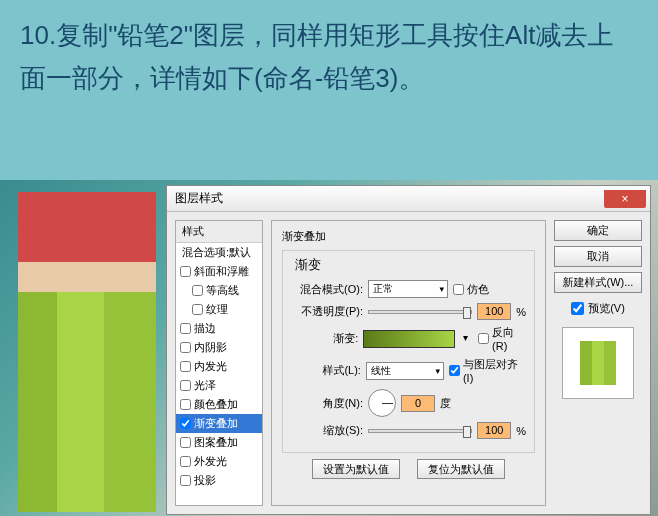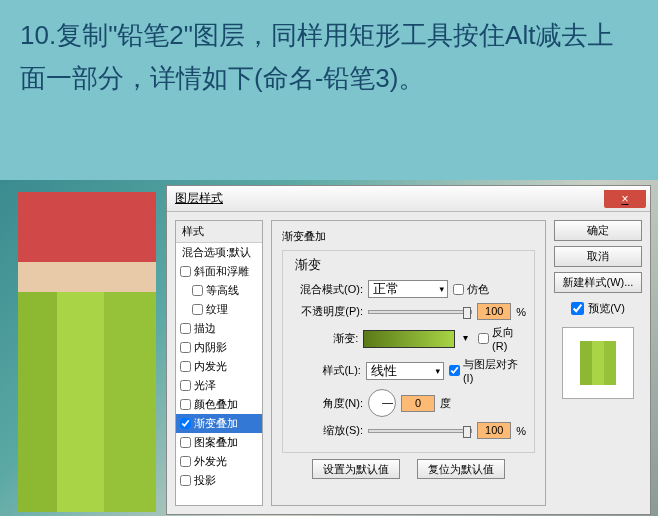--- a/index.html
+++ b/index.html
@@ -37,21 +37,20 @@
   background: #ececec;
   border: 1px solid #888;
   font-size: 11px;
 }
 .dialog-titlebar {
   height: 26px;
   background: linear-gradient(#fdfdfd, #e8e8e8);
   border-bottom: 1px solid #bbb;
   display: flex; align-items: center;
   padding: 0 4px 0 8px;
-  text-decoration: underline;
 }
 .dialog-title { flex: 1; font-size: 12px; }
 .dialog-close {
   width: 42px; height: 18px;
   background: #d04b3f;
   color: #fff;
   display: flex; align-items: center; justify-content: center;
   font-size: 12px;
   border-radius: 0 0 2px 2px;
 }
@@ -100,21 +99,21 @@
 .subgroup-title { font-size: 13px; margin: -14px 0 6px 0; background: #ececec; display: inline-block; padding: 0 4px; }
 .form-row {
   display: flex; align-items: center;
   margin-bottom: 5px;
   gap: 5px;
 }
 .form-label { width: 72px; text-align: right; font-size: 11px; }
 .select {
   height: 18px; border: 1px solid #888; background: #fff;
   display: flex; align-items: center; padding: 0 4px;
-  font-size: 13px; position: relative;
+  font-size: 10px; position: relative;
 }
 .select::after { content: "▾"; position: absolute; right: 3px; font-size: 9px; }
 .slider { flex: 1; height: 4px; background: #ddd; border: 1px solid #999; position: relative; }
 .slider-thumb { position: absolute; top: -4px; width: 8px; height: 12px; background: #eee; border: 1px solid #666; }
 .num-input { width: 34px; height: 17px; border: 1px solid #888; background: #fdba74; text-align: center; font-size: 11px; line-height: 15px; }
 .gradient-swatch {
   width: 98px; height: 18px; border: 1px solid #333;
   background: linear-gradient(90deg, #5a7a18, #a8d445);
   position: relative;
 }

